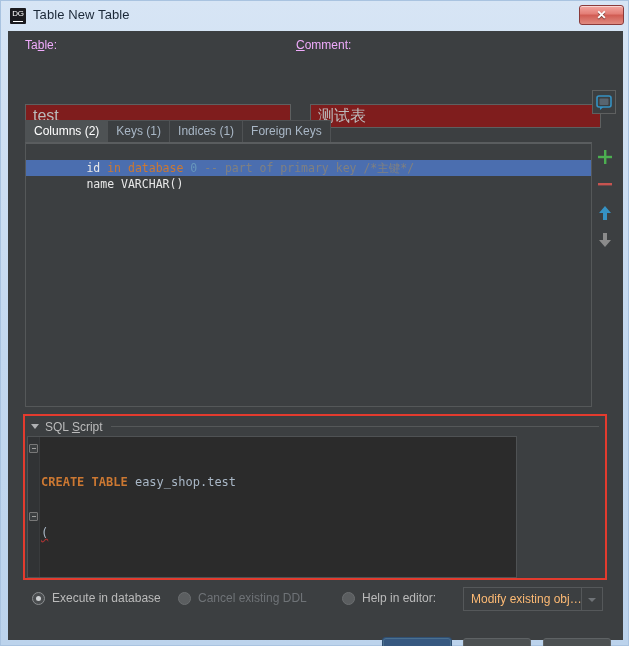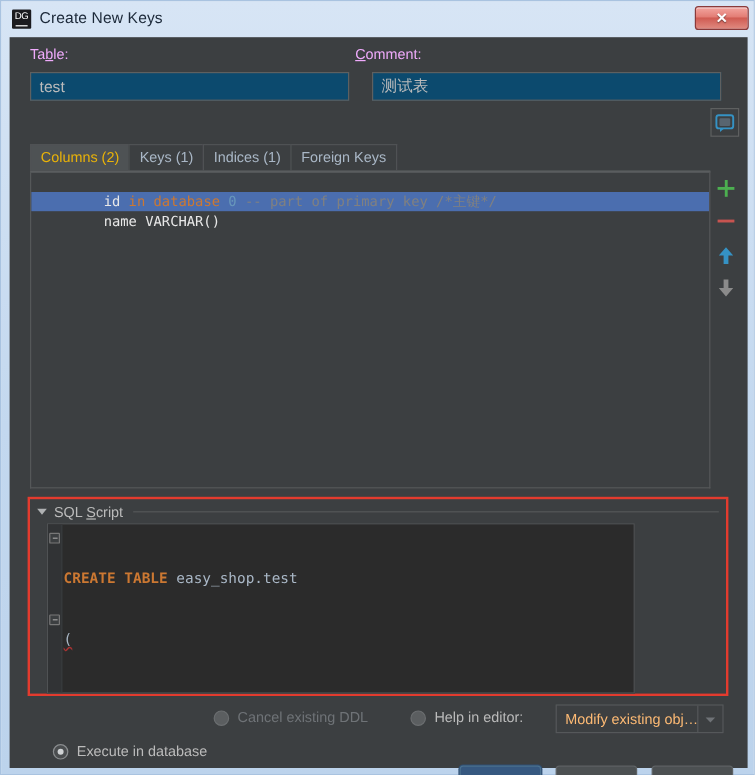--- a/index.html
+++ b/index.html
@@ -99,28 +99,29 @@
   .lbl {
     position: absolute;
     font-size: 12px;
     color: #f0abfc;
   }
   .lbl .u { text-decoration: underline; }
 
   .field {
     position: absolute;
     box-sizing: border-box;
-    background: #0c4a6e;
+    background: #7f1d1d;
     border: 1px solid #5e6060;
     color: #bbbbbb;
-    font-size: 13px;
+    font-size: 16px;
     font-family: "Liberation Sans", sans-serif;
     padding: 0 7px;
     line-height: 22px;
     outline: none;
+    margin-top: 44px;
   }
 
   .comment-icon {
     position: absolute;
     left: 584px; top: 59px;
     width: 24px; height: 24px;
     box-sizing: border-box;
     background: #3c3f41;
     border: 1px solid #5e6060;
     cursor: pointer;
@@ -143,21 +144,21 @@
     line-height: 21px;
     background: #3c3f41;
     border: 1px solid #4f5254;
     border-bottom: none;
     margin-right: -1px;
     cursor: pointer;
     white-space: nowrap;
   }
   .tab.active {
     background: #4e5254;
-    color: #eab308;
+    color: #ffffff;
     text-align: right;
   }
 
   
   .listpanel {
     position: absolute;
     left: 17px; top: 111px;
     width: 567px;
     height: 265px;
     box-sizing: border-box;
@@ -226,21 +227,21 @@
     white-space: nowrap;
   }
   .sql-header .hline {
     flex: 1;
     height: 1px;
     background: #555859;
     margin-left: 8px;
   }
   .sql-editor {
     position: absolute;
-    left: 14px; top: 20px;
+    left: 2px; top: 20px;
     width: 490px;
     height: 142px;
     background: #2b2b2b;
     border: 1px solid #4f5254;
     box-sizing: border-box;
     overflow: hidden;
   }
   .gutter {
     position: absolute;
     left: 0; top: 0;
@@ -385,21 +386,21 @@
 </style>
 </head>
 <body>
 
 <div class="window">
 
   <div class="titlebar">
     <div class="title-icon">
       DG<span class="bar"></span>
     </div>
-    <div class="title-text">Create New Keys</div>
+    <div class="title-text">Table New Table</div>
     <div class="close-btn">
       <div class="x">✕</div>
     </div>
   </div>
 
   <div class="dialog">
 
     <div class="lbl" style="left:17px; top:7px;">Ta<span class="u">b</span>le:</div>
     <input class="field" style="left: 17px; top: 29px; width: 266px; height: 24px;" value="test">
 
@@ -470,21 +471,21 @@
           <div class="codeline"><span class="c-punc">    </span><span class="c-id">id</span><span class="c-kw squiggle"> IN PRIMARY KEY COMMENT </span><span class="c-str squiggle">'主键'</span><span class="c-semi">,</span></div>
           
           
           
           
         </div>
       </div>
     </div>
 
     <div class="radiorow">
-      <div class="radio on" style="left:12px;margin-top:28px;">
+      <div class="radio on" style="left:0px;">
         <span class="rdot"></span>
         <span class="rlabel">Execute in database</span>
       </div>
       <div class="radio" style="left:146px;">
         <span class="rdot"></span>
         <span class="rlabel dim">Cancel existing DDL</span>
       </div>
       <div class="radio" style="left:310px;">
         <span class="rdot"></span>
         <span class="rlabel">Help in editor:</span>

